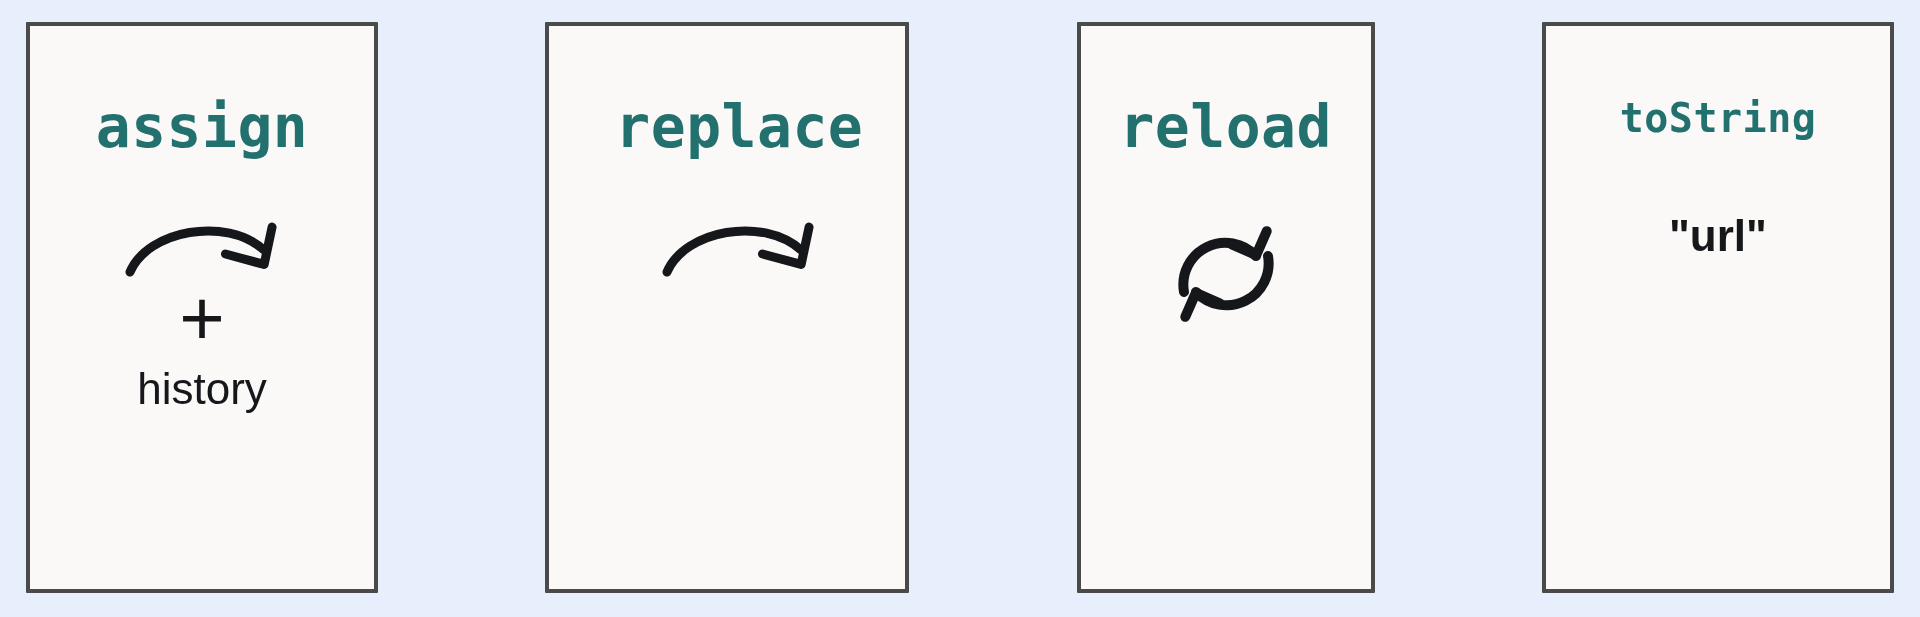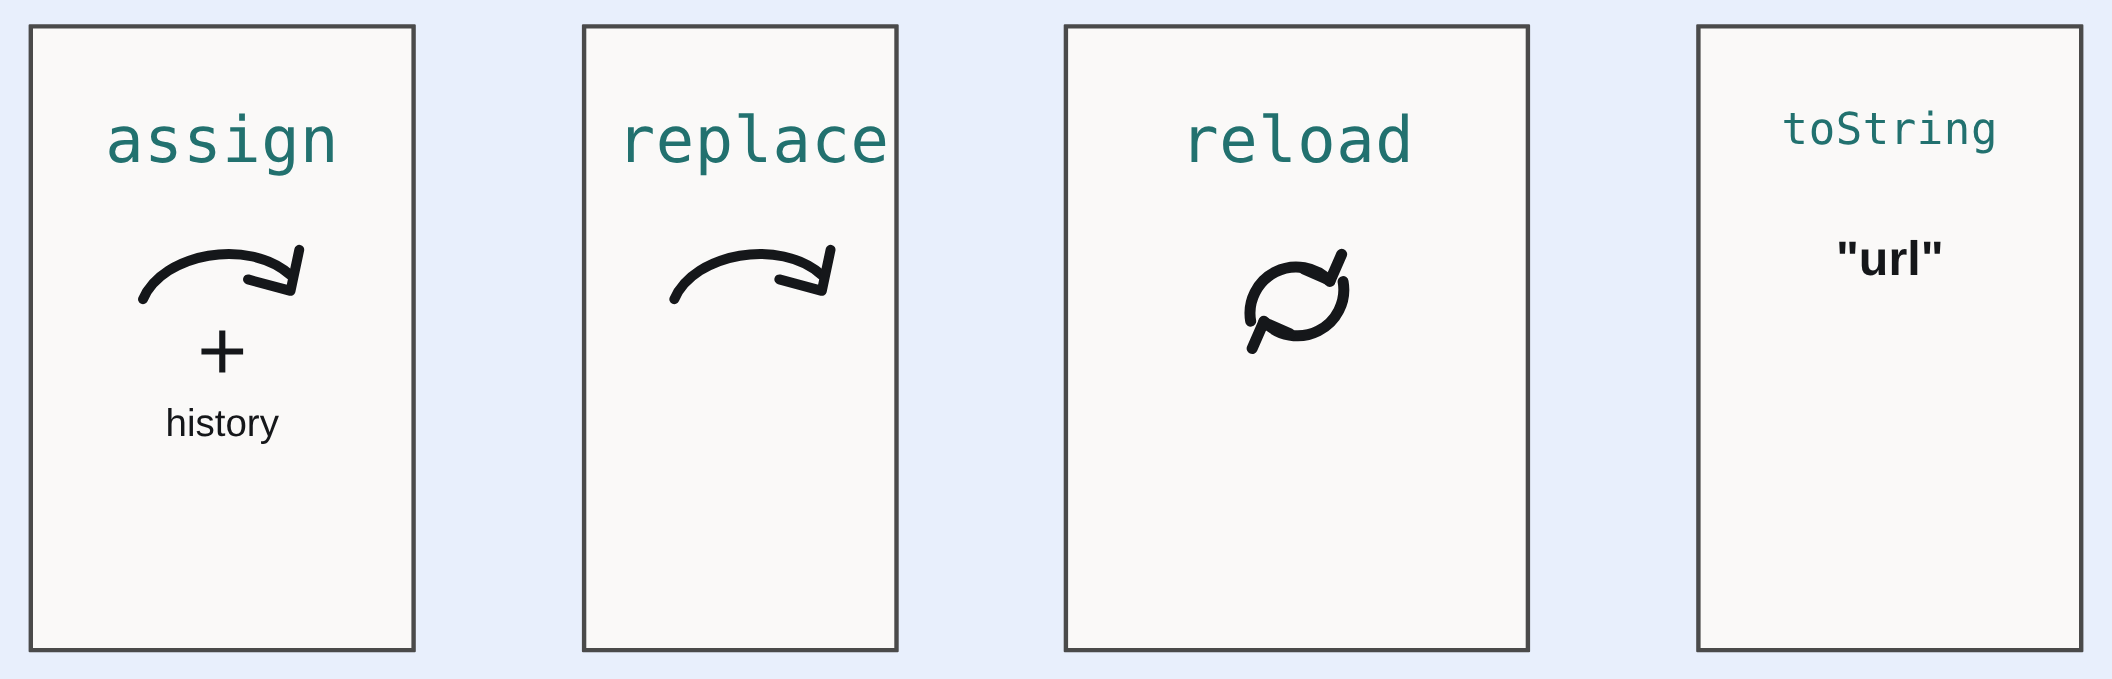--- a/index.html
+++ b/index.html
@@ -35,27 +35,27 @@
     border: 4px solid #4a4a4a;
     border-radius: 1px;
     display: flex;
     flex-direction: column;
     align-items: center;
     flex: 0 0 auto;
   }
 
   
   .card-assign   { width: 352px; }
-  .card-replace  { width: 288px; padding-left: 24px; }
-  .card-reload   { width: 424px; }
+  .card-replace  { width: 364px; padding-left: 24px; }
+  .card-reload   { width: 298px; }
   .card-tostring { width: 352px; }
 
   .card-title {
     font-family: "DejaVu Sans Mono", "Liberation Mono", monospace;
-    font-weight: 400;
+    font-weight: 700;
     font-size: 58px;
     line-height: 1;
     color: #22716f;
     letter-spacing: 0.5px;
     margin-top: 72px;
     white-space: nowrap;
     text-align: right;
   }
 
   .card-tostring .card-title { font-size: 40px; }
@@ -77,21 +77,21 @@
     font-weight: 400;
     font-size: 78px;
     line-height: 0.78;
     color: #15171a;
     margin-top: 6px;
   }
 
   .sub-label {
     font-family: "Liberation Sans", sans-serif;
     font-weight: 400;
-    font-size: 35px;
+    font-size: 44px;
     line-height: 1;
     color: #15171a;
     margin-top: 18px;
     white-space: nowrap;
   }
 
   .value-label {
     font-family: "Liberation Sans", sans-serif;
     font-weight: 700;
     font-size: 44px;

